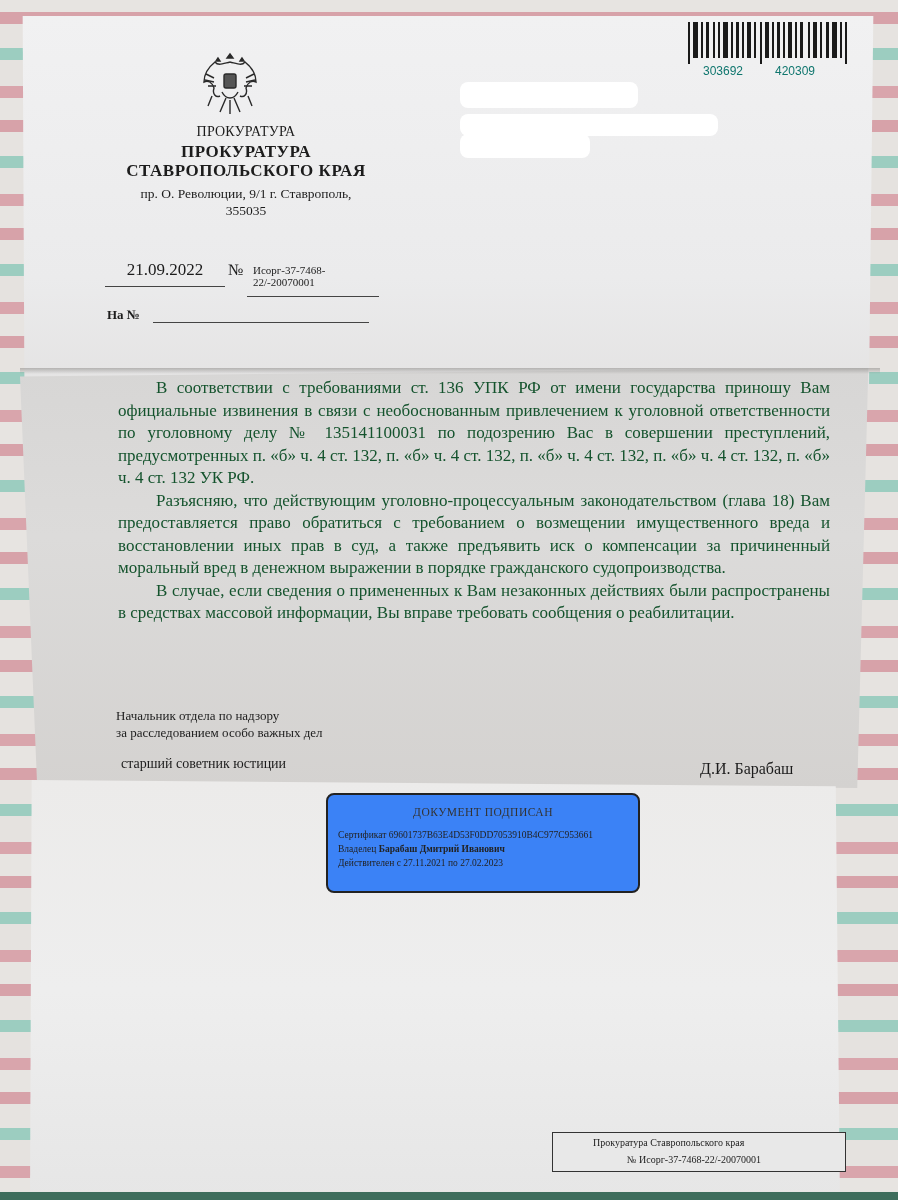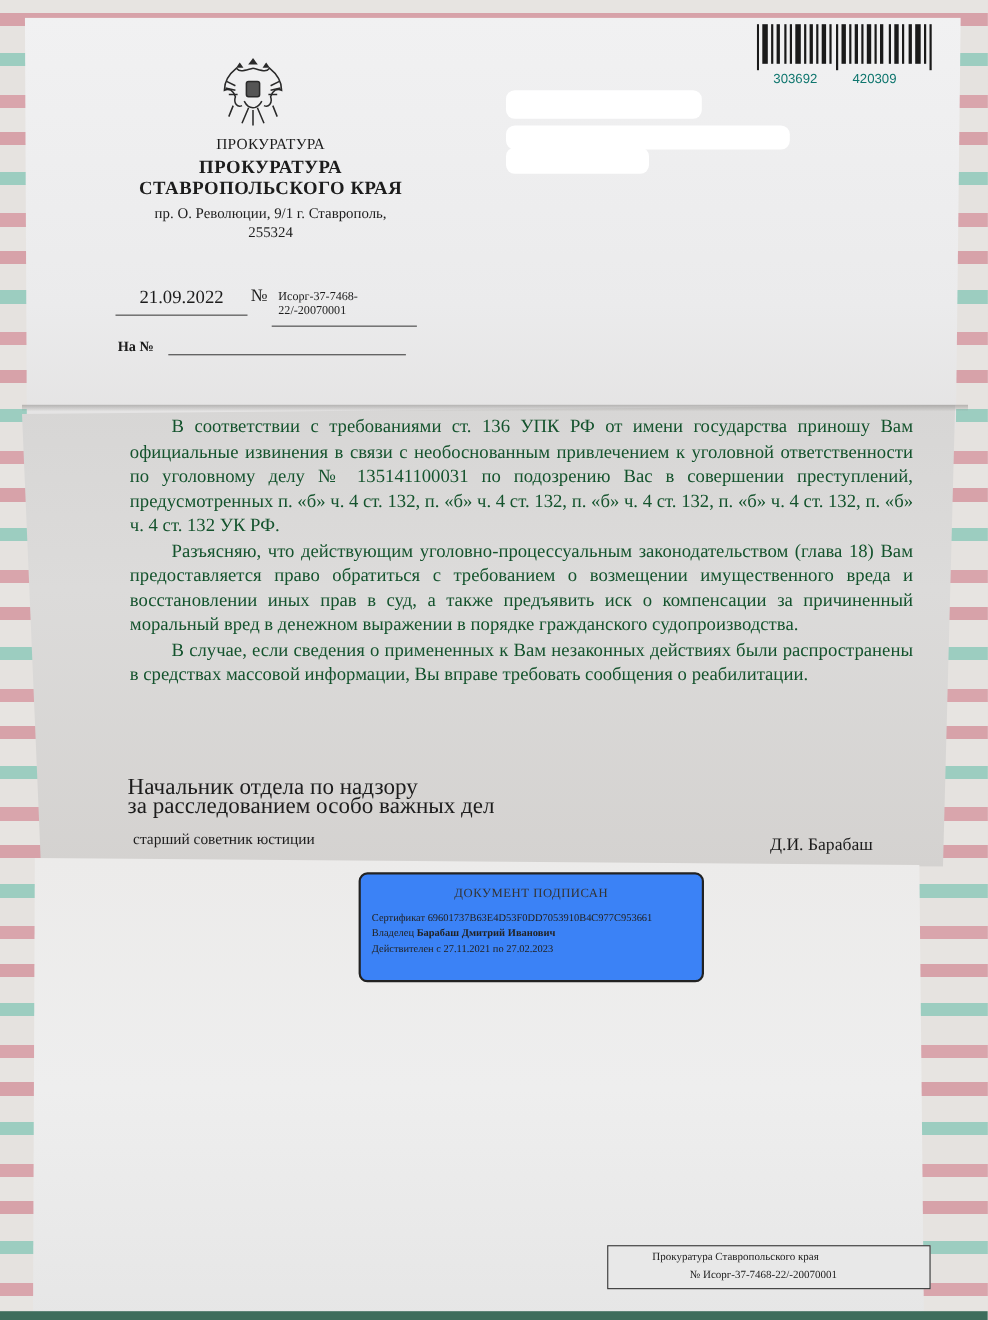--- a/index.html
+++ b/index.html
@@ -52,21 +52,21 @@
 
     .date-field { left: 105px; top: 260px; width: 120px; border-bottom: 1px solid #444; padding-bottom: 6px; text-align: center; font-size: 17px; }
     .no-label { left: 228px; top: 261px; font-size: 16px; }
     .no-field { left: 247px; top: 264px; width: 126px; border-bottom: 1px solid #444; padding-bottom: 8px; font-size: 11px; padding-left: 6px; }
     .na-label { left: 107px; top: 307px; font-size: 13px; font-weight: bold; }
     .na-field { left: 153px; top: 322px; width: 216px; border-bottom: 1px solid #444; }
 
     .body-text { left: 118px; top: 377px; width: 712px; font-size: 17px; line-height: 22.5px; text-align: justify; color: #14532d; }
     .body-text p { margin: 0; text-indent: 38px; }
 
-    .sig-title { left: 116px; top: 707px; font-size: 21px; line-height: 17px; font-family: Liberation Serif, serif; }
+    .sig-title { left: 116px; top: 707px; font-size: 13px; line-height: 17px; font-family: Liberation Serif, serif; }
     .sig-rank { left: 121px; top: 756px; font-size: 14px; }
     .sig-name { left: 700px; top: 760px; font-size: 16px; }
 
     .esig-box {
       left: 326px; top: 793px; width: 314px; height: 100px; border: 2px solid #222;
       border-radius: 8px; background: #3b82f6; box-sizing: border-box;
     }
     .esig-head { text-align: center; font-size: 11.5px; letter-spacing: 0.5px; margin-top: 10px; line-height: 15px; color: #333; }
     .esig-lines { font-size: 9.5px; margin: 8px 0 0 10px; line-height: 14px; color: #222; }
     .esig-lines b { font-weight: bold; }
@@ -100,21 +100,21 @@
     <path d="M26 48 l-6 14 M34 48 l6 14 M30 50 v14"></path>
     <path d="M12 46 l-4 10 M48 46 l4 10"></path>
   </g>
 </svg>
 
 <div class="abs header-block">
   <div class="h-small">ПРОКУРАТУРА</div>
   <div class="h-big" style="margin-top:4px">ПРОКУРАТУРА</div>
   <div class="h-big">СТАВРОПОЛЬСКОГО КРАЯ</div>
   <div class="h-addr">пр. О. Революции, 9/1 г. Ставрополь,</div>
-  <div class="h-addr" style="margin-top:2px">255324</div>
+  <div class="h-addr" style="margin-top:2px">355035</div>
 </div>
 
 <svg class="abs barcode" viewBox="0 0 176 44">
   <g fill="#1a1a1a">
     <rect x="0" y="2" width="2" height="42"></rect>
       <rect x="5" y="2" width="5" height="36"></rect>
       <rect x="13" y="2" width="2" height="36"></rect>
     <rect x="18" y="2" width="3" height="36"></rect>
       <rect x="25" y="2" width="2" height="36"></rect>
       <rect x="30" y="2" width="2" height="36"></rect>

